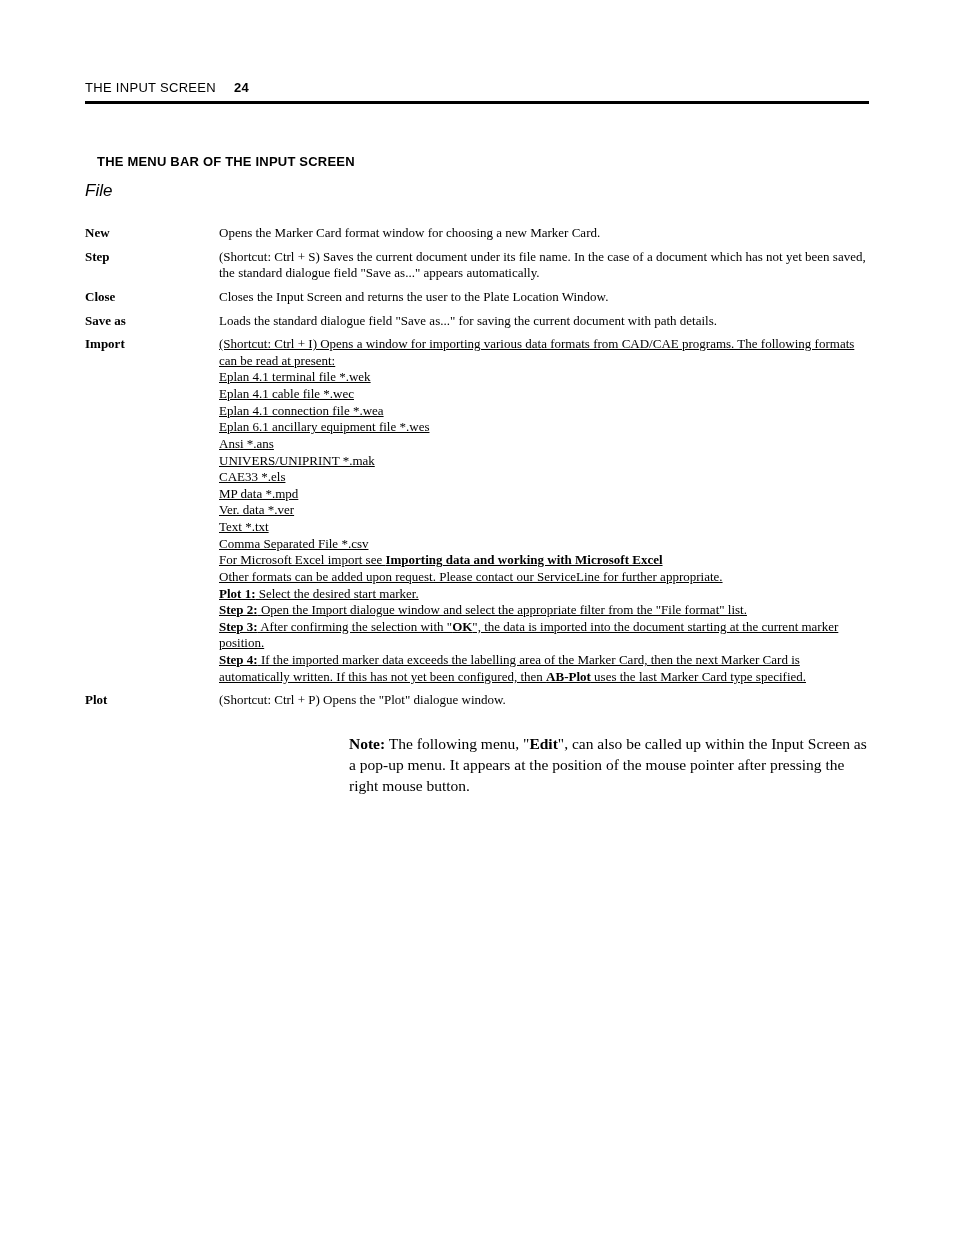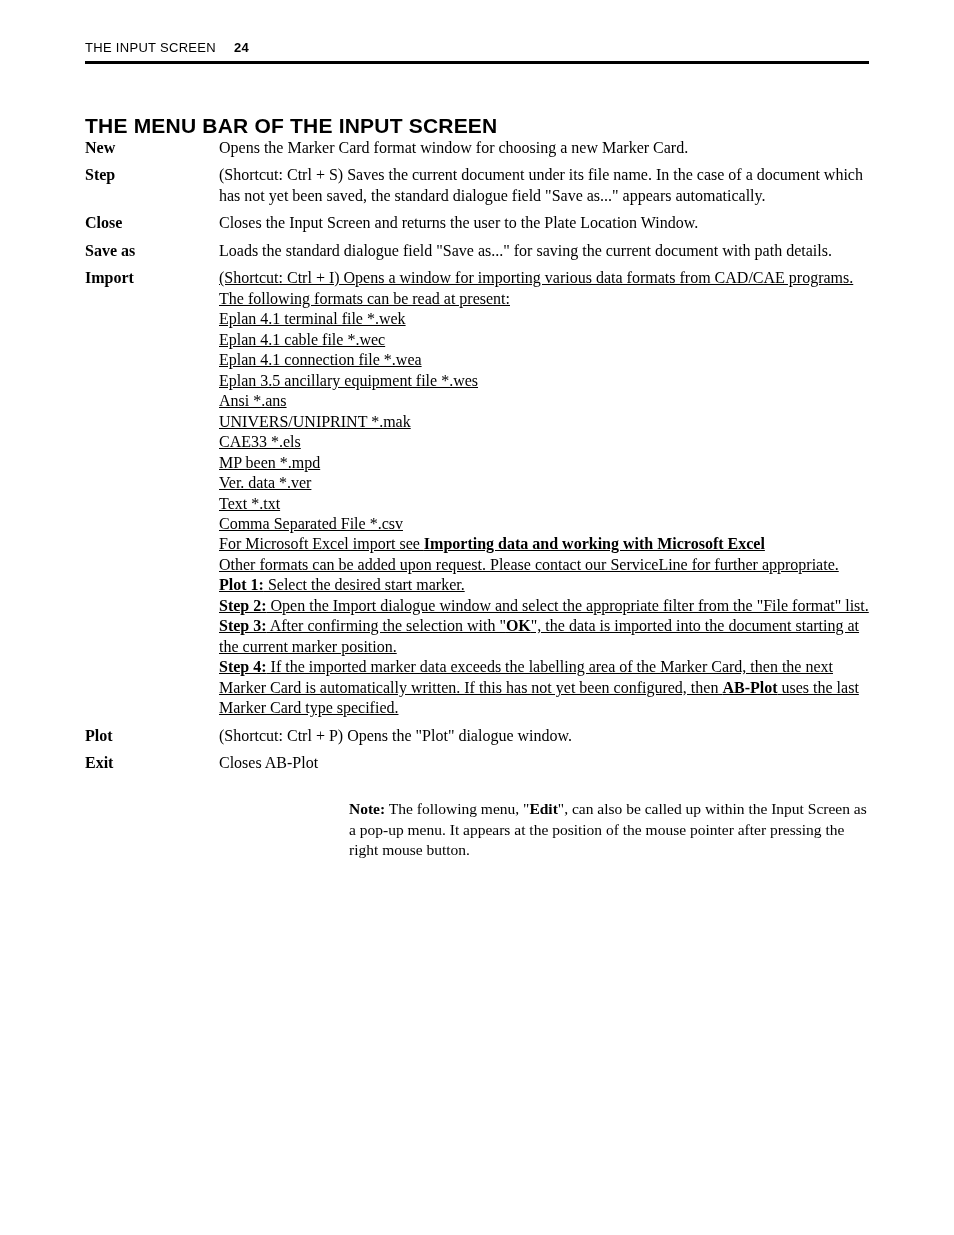--- a/index.html
+++ b/index.html
@@ -6,56 +6,56 @@
   html, body {
     margin: 0;
     padding: 0;
     width: 954px;
     height: 1235px;
     background: #fff;
     font-family: "Times New Roman", Times, serif;
     color: #000;
   }
   .page {
-    padding: 40px 85px 0 85px;
+    padding: 80px 85px 0 85px;
     box-sizing: border-box;
   }
   .running-head {
     font-family: "Arial Narrow", Arial, Helvetica, sans-serif;
     font-stretch: condensed;
     letter-spacing: 0.3px;
     font-size: 13px;
     padding-bottom: 6px;
     border-bottom: 3px solid #000;
     margin-bottom: 50px;
   }
   .running-head .page-num {
     font-weight: 700;
     margin-left: 14px;
   }
   .section-heading {
     font-family: "Arial Narrow", Arial, Helvetica, sans-serif;
     font-stretch: condensed;
     font-variant: small-caps;
     font-weight: 700;
-    font-size: 21px;
+    font-size: 13px;
     letter-spacing: 0.2px;
-    margin: 0;
+    margin: 12px;
   }
   .subheading {
     font-family: "Arial Narrow", Arial, Helvetica, sans-serif;
     font-stretch: condensed;
     font-style: italic;
     font-size: 17px;
     margin: 2px 0 24px 0;
   }
   .menu-table {
     display: table;
     width: 100%;
-    font-size: 16px;
+    font-size: 13px;
     line-height: 1.28;
   }
   .menu-row {
     display: table-row;
   }
   .menu-cell-label, .menu-cell-desc {
     display: table-cell;
     vertical-align: top;
     padding-bottom: 7px;
   }
@@ -78,20 +78,21 @@
 <body>
 
 <div class="page">
 
   <div class="running-head">
     <span>THE INPUT SCREEN</span>
     <span class="page-num">24</span>
   </div>
 
   <div class="section-heading">THE MENU BAR OF THE INPUT SCREEN</div>
+  <div class="subheading">File</div>
 
   <div class="menu-table">
 
     <div class="menu-row">
       <div class="menu-cell-label">New</div>
       <div class="menu-cell-desc">Opens the Marker Card format window for choosing a new Marker Card.</div>
     </div>
 
 
     <div class="menu-row">
@@ -109,25 +110,25 @@
       <div class="menu-cell-desc">Loads the standard dialogue field "Save as..." for saving the current document with path details.</div>
     </div>
 
     <div class="menu-row">
       <div class="menu-cell-label">Import</div>
       <div class="menu-cell-desc">
         <span class="line">(Shortcut: Ctrl + I) Opens a window for importing various data formats from CAD/CAE programs. The following formats can be read at present:</span>
         <span class="line">Eplan 4.1 terminal file *.wek</span>
         <span class="line">Eplan 4.1 cable file *.wec</span>
         <span class="line">Eplan 4.1 connection file *.wea</span>
-        <span class="line">Eplan 3.5 ancillary equipment file *.wes</span>
+        <span class="line">Eplan 6.1 ancillary equipment file *.wes</span>
         <span class="line">Ansi *.ans</span>
         <span class="line">UNIVERS/UNIPRINT *.mak</span>
         <span class="line">CAE33 *.els</span>
-        <span class="line">MP been *.mpd</span>
+        <span class="line">MP data *.mpd</span>
         <span class="line">Ver. data *.ver</span>
         <span class="line">Text *.txt</span>
         <span class="line">Comma Separated File *.csv</span>
         <span class="line">
           <span>For Microsoft Excel import see </span><span class="b">Importing data and working with Microsoft Excel</span>
         </span>
         <span class="line">Other formats can be added upon request. Please contact our ServiceLine for further appropriate.</span>
         <span class="line">
           <span class="b">Plot 1:</span><span> Select the desired start marker.</span>
         </span>
@@ -142,24 +143,20 @@
         </span>
       </div>
     </div>
 
 
     <div class="menu-row">
       <div class="menu-cell-label">Plot</div>
       <div class="menu-cell-desc">(Shortcut: Ctrl + P) Opens the "Plot" dialogue window.</div>
     </div>
 
-    <div class="menu-row">
-      <div class="menu-cell-label">Exit</div>
-      <div class="menu-cell-desc">Closes AB-Plot</div>
-    </div>
 
   </div>
 
   <div class="note-block">
     <span class="b">Note:</span><span> The following menu, "</span><span class="b">Edit</span><span>", can also be called up within the Input Screen as a pop-up menu. It appears at the position of the mouse pointer after pressing the right mouse button.</span>
   </div>
 
 </div>
 
 </body></html>

